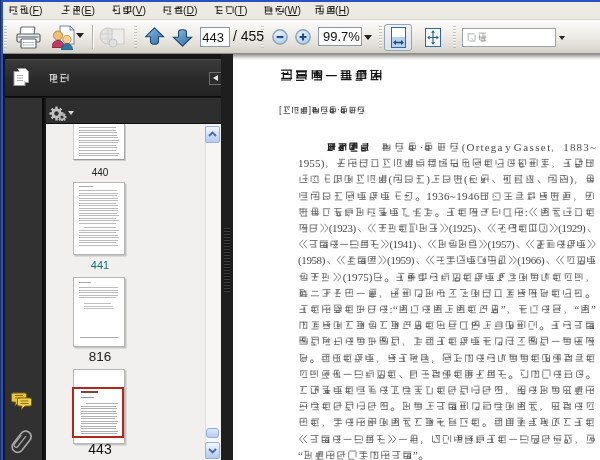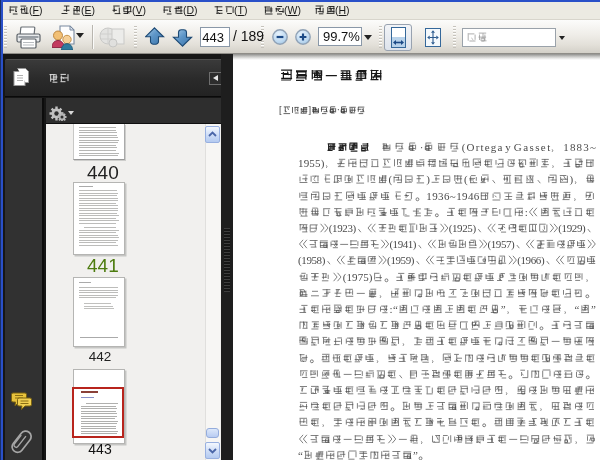--- a/index.html
+++ b/index.html
@@ -66,21 +66,21 @@
       <linearGradient id="ag" x1="0" y1="0" x2="1" y2="1">
         <stop offset="0" stop-color="#a8cce8"></stop>
         <stop offset=".45" stop-color="#5e96c8"></stop>
         <stop offset="1" stop-color="#3a72a8"></stop>
       </linearGradient>
     </defs>
 <path d="M9.5 .8L18.6 9.8h-5.1v4.7a2.8 2.8 0 01-2.8 2.8h-2.4a2.8 2.8 0 01-2.8-2.8V9.8H.4z" fill="url(#ag)" stroke="#1e4a74" stroke-width="1.1"></path>
 <path d="M37.5 19.2L28.4 10.2h5.1V5.5a2.8 2.8 0 012.8-2.8h2.4a2.8 2.8 0 012.8 2.8v4.7h5.1z" fill="url(#ag)" stroke="#1e4a74" stroke-width="1.1"></path>
 </svg>
 <div class="abs" style="left:200px;top:27px;width:30px;height:20px;background:#fff;border:1px solid #8a98a8;font-family:'Liberation Sans',sans-serif;font-size:13px;color:#111;text-align:right;padding:2px 5px 0 0">443</div>
-<div class="abs" style="left:233px;top:28px;font-size:14px;color:#111;font-family:'Liberation Sans',sans-serif">/ 189</div>
+<div class="abs" style="left:233px;top:28px;font-size:14px;color:#111;font-family:'Liberation Sans',sans-serif">/ 455</div>
 <svg class="abs" style="left:272px;top:29px" width="16" height="16">
     <defs>
       <radialGradient id="zg" cx=".4" cy=".3" r=".9">
         <stop offset="0" stop-color="#e8f3fc"></stop>
         <stop offset=".6" stop-color="#bcd8f0"></stop>
         <stop offset="1" stop-color="#8cb8dc"></stop>
       </radialGradient>
     </defs>
     <circle cx="8" cy="8" r="7.2" fill="url(#zg)" stroke="#90a2b6" stroke-width="1.4"></circle>
     <path d="M4.6 8h6.8" stroke="#1c4a86" stroke-width="2.2"></path>
@@ -165,21 +165,21 @@
 <div class="abs" style="left:79.0px;top:132.1px;width:37.7px;height:1px;background:#b6b6b4"></div>
 <div class="abs" style="left:79.0px;top:134.7px;width:37.5px;height:1px;background:#b6b6b4"></div>
 <div class="abs" style="left:79.0px;top:137.2px;width:39.0px;height:1px;background:#b6b6b4"></div>
 <div class="abs" style="left:79.0px;top:139.8px;width:39.6px;height:1px;background:#b6b6b4"></div>
 <div class="abs" style="left:79.0px;top:142.3px;width:38.9px;height:1px;background:#b6b6b4"></div>
 <div class="abs" style="left:79.0px;top:144.9px;width:37.3px;height:1px;background:#b6b6b4"></div>
 <div class="abs" style="left:79.0px;top:147.4px;width:37.7px;height:1px;background:#b6b6b4"></div>
 <div class="abs" style="left:79.0px;top:150.0px;width:37.3px;height:1px;background:#b6b6b4"></div>
 <div class="abs" style="left:79.0px;top:152.5px;width:39.5px;height:1px;background:#b6b6b4"></div>
 <div class="abs" style="left:79.0px;top:155.1px;width:39.3px;height:1px;background:#b6b6b4"></div>
-<div class="abs" style="left:87px;top:166px;width:26px;height:13px;font-size:19px;color:#222;font-family:'Liberation Sans',sans-serif;line-height:13px">440</div>
+<div class="abs" style="left:87px;top:166px;width:26px;height:13px;font-size:10px;color:#222;font-family:'Liberation Sans',sans-serif;text-align:center;line-height:13px">440</div>
 <div class="abs" style="left:73px;top:182px;width:52px;height:73px;background:#fff;border:1px solid #b5b5b3;box-shadow:1.5px 1.5px 0 #c5c5c3"></div>
 <div class="abs" style="left:79px;top:186px;width:14px;height:1px;background:#aaa"></div>
 <div class="abs" style="left:79.0px;top:190.0px;width:38.3px;height:1px;background:#bcbcba"></div>
 <div class="abs" style="left:79.0px;top:192.5px;width:38.7px;height:1px;background:#bcbcba"></div>
 <div class="abs" style="left:79.0px;top:195.0px;width:37.8px;height:1px;background:#bcbcba"></div>
 <div class="abs" style="left:79.0px;top:197.5px;width:38.6px;height:1px;background:#bcbcba"></div>
 <div class="abs" style="left:79.0px;top:200.0px;width:38.7px;height:1px;background:#bcbcba"></div>
 <div class="abs" style="left:79.0px;top:202.5px;width:37.4px;height:1px;background:#bcbcba"></div>
 <div class="abs" style="left:79.0px;top:205.0px;width:39.2px;height:1px;background:#bcbcba"></div>
 <div class="abs" style="left:79.0px;top:207.5px;width:39.3px;height:1px;background:#bcbcba"></div>
@@ -190,33 +190,33 @@
 <div class="abs" style="left:79.0px;top:220.0px;width:39.8px;height:1px;background:#bcbcba"></div>
 <div class="abs" style="left:79.0px;top:222.5px;width:37.0px;height:1px;background:#bcbcba"></div>
 <div class="abs" style="left:84.0px;top:227.0px;width:32.0px;height:1px;background:#bcbcba"></div>
 <div class="abs" style="left:79.0px;top:229.5px;width:39.7px;height:1px;background:#bcbcba"></div>
 <div class="abs" style="left:79.0px;top:232.0px;width:37.1px;height:1px;background:#bcbcba"></div>
 <div class="abs" style="left:79.0px;top:234.5px;width:38.5px;height:1px;background:#bcbcba"></div>
 <div class="abs" style="left:79.0px;top:237.0px;width:39.7px;height:1px;background:#bcbcba"></div>
 <div class="abs" style="left:79.0px;top:239.5px;width:38.6px;height:1px;background:#bcbcba"></div>
 <div class="abs" style="left:79.0px;top:242.0px;width:37.4px;height:1px;background:#bcbcba"></div>
 <div class="abs" style="left:79.0px;top:244.5px;width:38.6px;height:1px;background:#bcbcba"></div>
-<div class="abs" style="left:87px;top:259px;width:26px;height:13px;font-size:19px;color:#4d7c0f;font-family:'Liberation Sans',sans-serif;text-align:left;line-height:13px">441</div>
+<div class="abs" style="left:87px;top:259px;width:26px;height:13px;font-size:11px;color:#0f766e;font-family:'Liberation Sans',sans-serif;text-align:center;line-height:13px">441</div>
 <div class="abs" style="left:73px;top:277px;width:52px;height:70px;background:#fff;border:1px solid #b5b5b3;box-shadow:1.5px 1.5px 0 #c5c5c3"></div>
 <div class="abs" style="left:79px;top:282px;width:12px;height:1px;background:#aaa"></div>
 <div class="abs" style="left:79.0px;top:287.0px;width:38.8px;height:1px;background:#bcbcba"></div>
 <div class="abs" style="left:79.0px;top:289.6px;width:39.2px;height:1px;background:#bcbcba"></div>
 <div class="abs" style="left:79.0px;top:292.2px;width:38.8px;height:1px;background:#bcbcba"></div>
 <div class="abs" style="left:79.0px;top:294.8px;width:39.1px;height:1px;background:#bcbcba"></div>
 <div class="abs" style="left:79.0px;top:297.4px;width:37.1px;height:1px;background:#bcbcba"></div>
 <div class="abs" style="left:84.0px;top:303.0px;width:27.1px;height:1px;background:#c0c0be"></div>
 <div class="abs" style="left:84.0px;top:305.6px;width:29.3px;height:1px;background:#c0c0be"></div>
 <div class="abs" style="left:84.0px;top:308.2px;width:29.9px;height:1px;background:#c0c0be"></div>
 <div class="abs" style="left:80px;top:337px;width:38px;height:1px;background:#aaa"></div>
-<div class="abs" style="left:87px;top:350px;width:26px;height:13px;font-size:13.5px;color:#222;font-family:'Liberation Sans',sans-serif;text-align:center;line-height:13px">442</div>
+<div class="abs" style="left:87px;top:350px;width:26px;height:13px;font-size:13.5px;color:#222;font-family:'Liberation Sans',sans-serif;text-align:center;line-height:13px">816</div>
 <div class="abs" style="left:73px;top:369px;width:52px;height:75px;background:#fff;border:1px solid #b5b5b3;box-shadow:1.5px 1.5px 0 #c5c5c3"></div>
 <div class="abs" style="left:81px;top:391px;width:17px;height:2px;background:#8a4038"></div>
 <div class="abs" style="left:81px;top:397px;width:13px;height:1px;background:#8890c8"></div>
 <div class="abs" style="left:86.0px;top:403.0px;width:31.9px;height:1px;background:#b0b0ae"></div>
 <div class="abs" style="left:81.0px;top:405.5px;width:35.2px;height:1px;background:#b0b0ae"></div>
 <div class="abs" style="left:81.0px;top:408.0px;width:36.4px;height:1px;background:#b0b0ae"></div>
 <div class="abs" style="left:81.0px;top:410.5px;width:35.2px;height:1px;background:#b0b0ae"></div>
 <div class="abs" style="left:81.0px;top:413.0px;width:35.5px;height:1px;background:#b0b0ae"></div>
 <div class="abs" style="left:81.0px;top:415.5px;width:35.7px;height:1px;background:#b0b0ae"></div>
 <div class="abs" style="left:81.0px;top:418.0px;width:34.3px;height:1px;background:#b0b0ae"></div>

